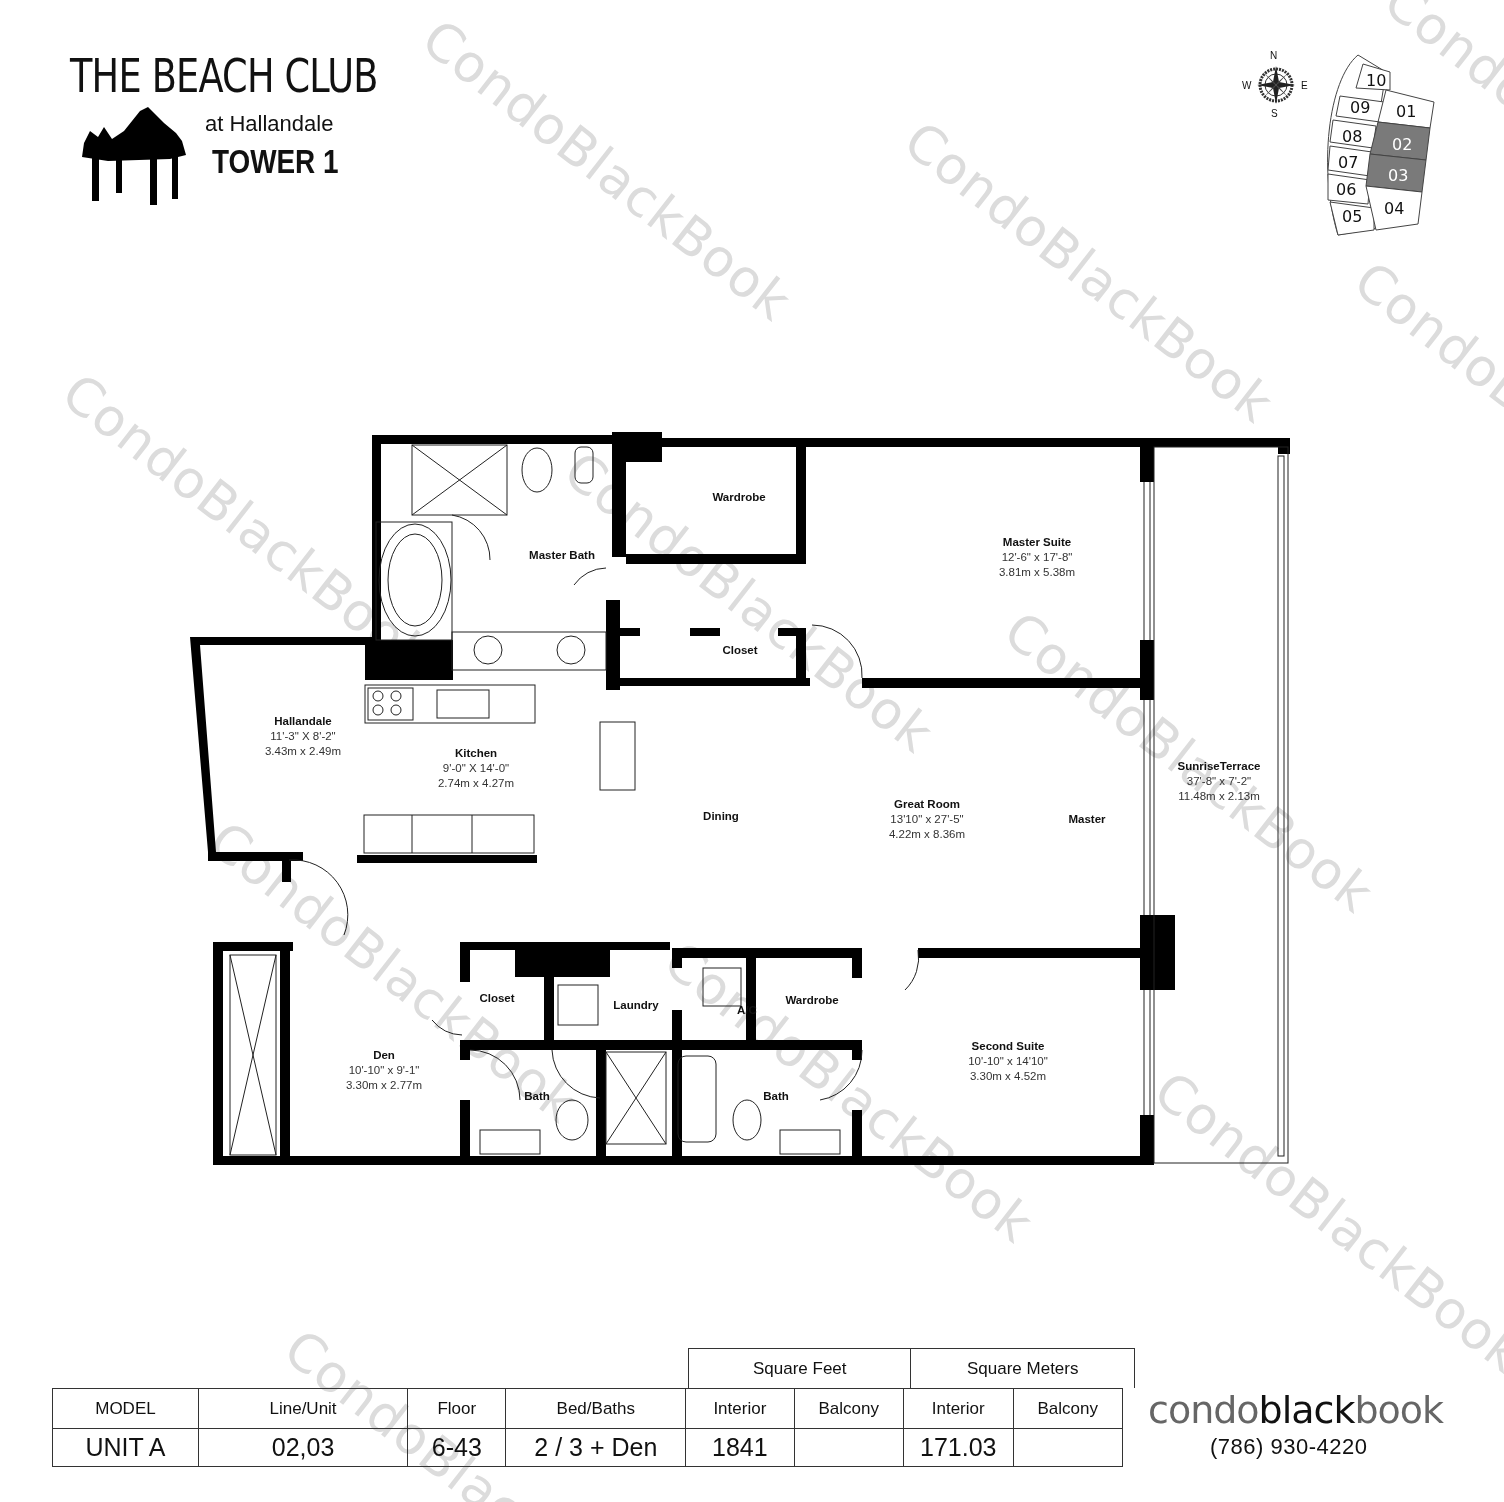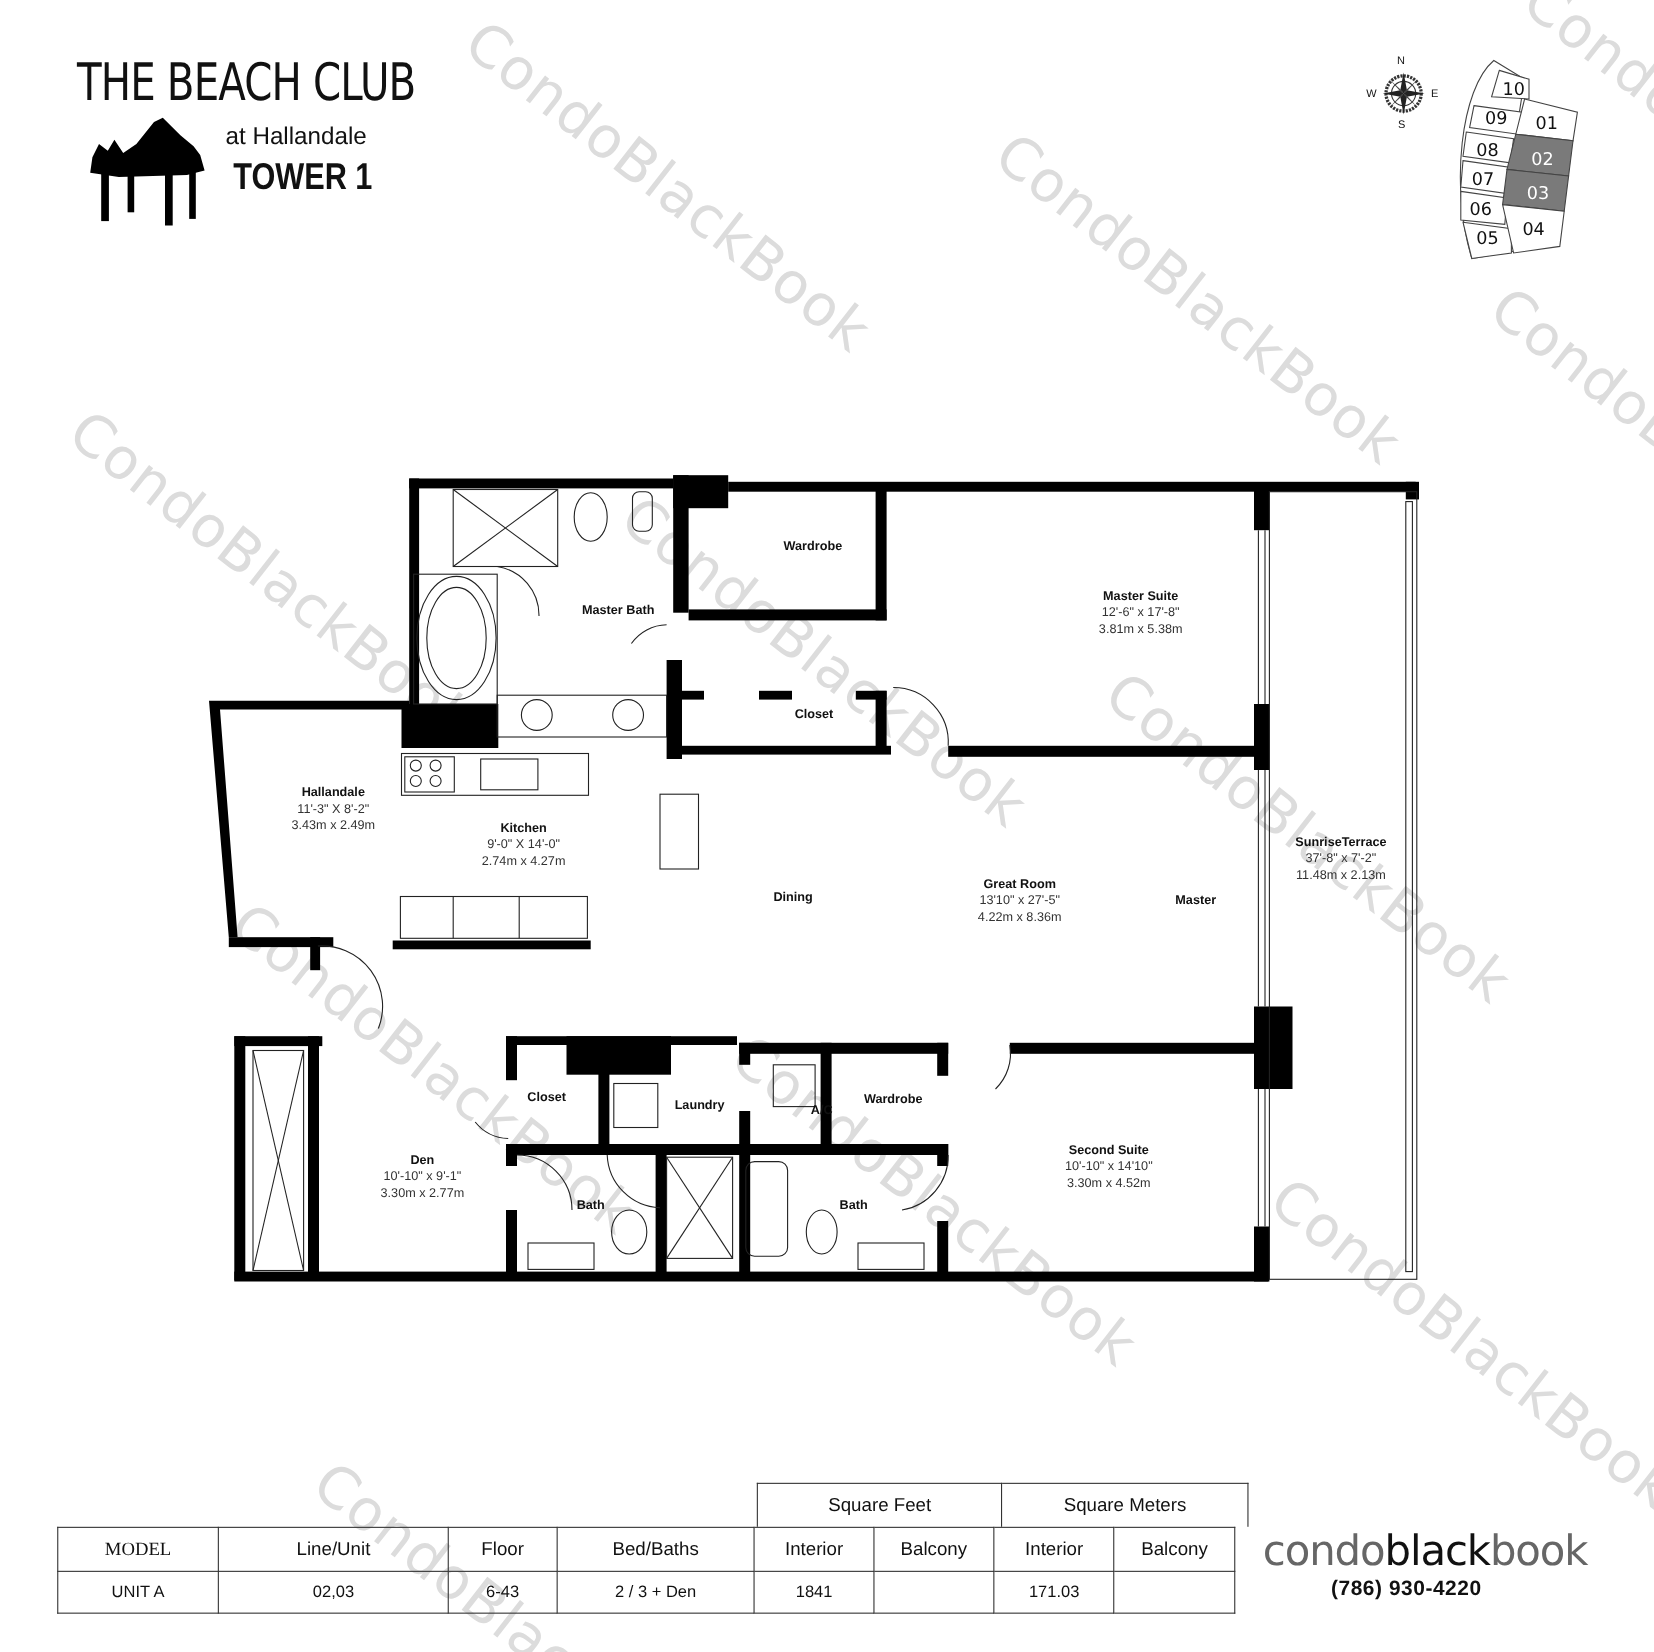--- a/index.html
+++ b/index.html
@@ -9,21 +9,21 @@
   .logo-title { left:70px; top:48px; font-family:"DejaVu Sans", sans-serif; font-size:47px; letter-spacing:-1px; transform:scaleX(0.78); transform-origin:0 0; white-space:nowrap; font-weight:normal; }
   .logo-sub { left:205px; top:111px; font-size:22px; }
   .logo-tower { left:212px; top:142px; font-size:34px; font-weight:bold; transform:scaleX(0.82); transform-origin:0 0; }
   .room-label { position:absolute; text-align:center; font-size:11.5px; line-height:15px; white-space:nowrap; transform:translateX(-50%); }
   .room-label .n { font-weight:bold; color:#111; }
   .room-label .d { color:#333; }
   table.spec { position:absolute; border-collapse:collapse; font-size:17px; font-family:"Liberation Sans", sans-serif; }
   table.spec td { border:1.5px solid #333; text-align:center; padding:0; }
   .brand { left:1148px; top:1388px; font-family:"DejaVu Sans", sans-serif; font-size:38px; color:#666; letter-spacing:-1px; white-space:nowrap; }
   .brand b { color:#111; font-weight:normal; }
-  .phone { left:1210px; top:1434px; font-size:19px; font-weight:bold; letter-spacing:0.5px; }
+  .phone { left:1210px; top:1434px; font-size:22px; font-weight:normal; letter-spacing:0.5px; }
 </style>
 </head>
 <body>
 
 <div class="wm" style="left:448px;top:8px;">CondoBlackBook</div>
 <div class="wm" style="left:930px;top:110px;">CondoBlackBook</div>
 <div class="wm" style="left:88px;top:362px;">CondoBlackBook</div>
 <div class="wm" style="left:590px;top:440px;">CondoBlackBook</div>
 <div class="wm" style="left:1030px;top:600px;">CondoBlackBook</div>
 <div class="wm" style="left:235px;top:810px;">CondoBlackBook</div>
@@ -288,30 +288,30 @@
       <tr>
     <td style="width:217px;border-bottom:none;">Square Feet</td>
     <td style="width:218px;border-bottom:none;">Square Meters</td>
   </tr>
 </tbody>
   </table>
 
 <table class="spec" style="left:52px;top:1388px;width:1071px;">
   <tbody>
       <tr style="height:40px;">
-    <td style="width:146px;font-family:Liberation Serif, serif;">MODEL</td>
+    <td style="width:146px;">MODEL</td>
     <td style="width:210px;">Line/Unit</td>
     <td style="width:98px;">Floor</td>
     <td style="width:180px;">Bed/Baths</td>
     <td style="width:108px;">Interior</td>
     <td style="width:109px;">Balcony</td>
     <td style="width:109px;">Interior</td>
     <td style="width:109px;">Balcony</td>
   </tr>
-  <tr style="height:38px;font-size:15px;">
+  <tr style="height:38px;font-size:25px;">
     <td>UNIT A</td>
     <td>02,03</td>
     <td>6-43</td>
     <td>2 / 3 + Den</td>
     <td>1841</td>
     <td></td>
     <td>171.03</td>
     <td></td>
   </tr>
 </tbody>

